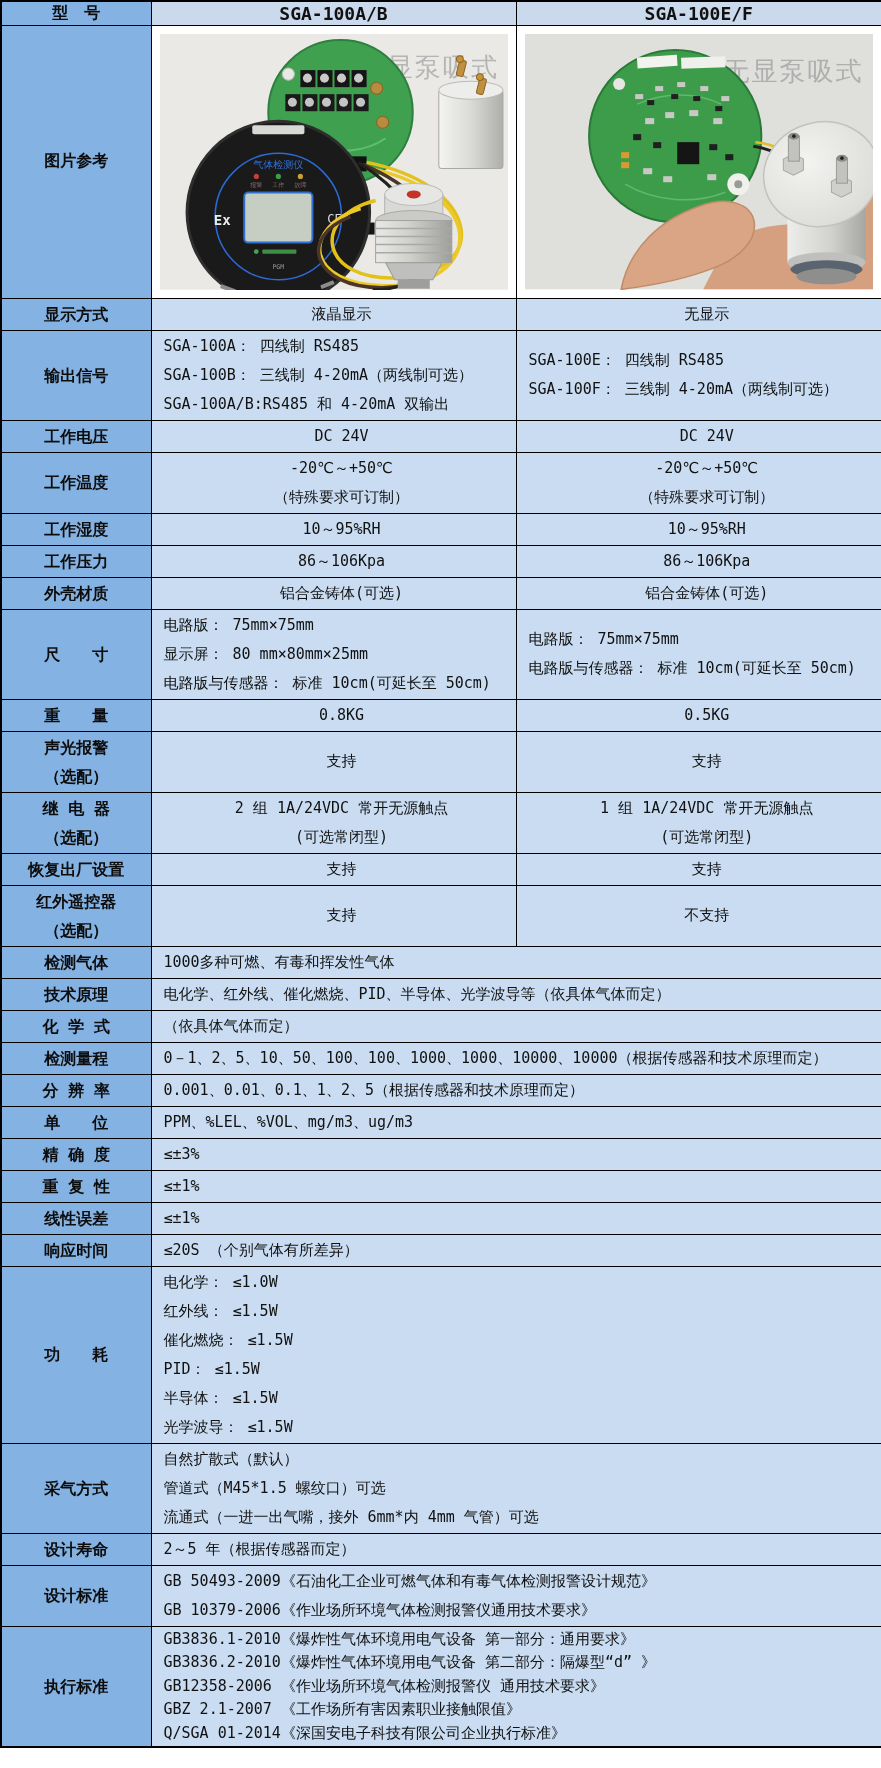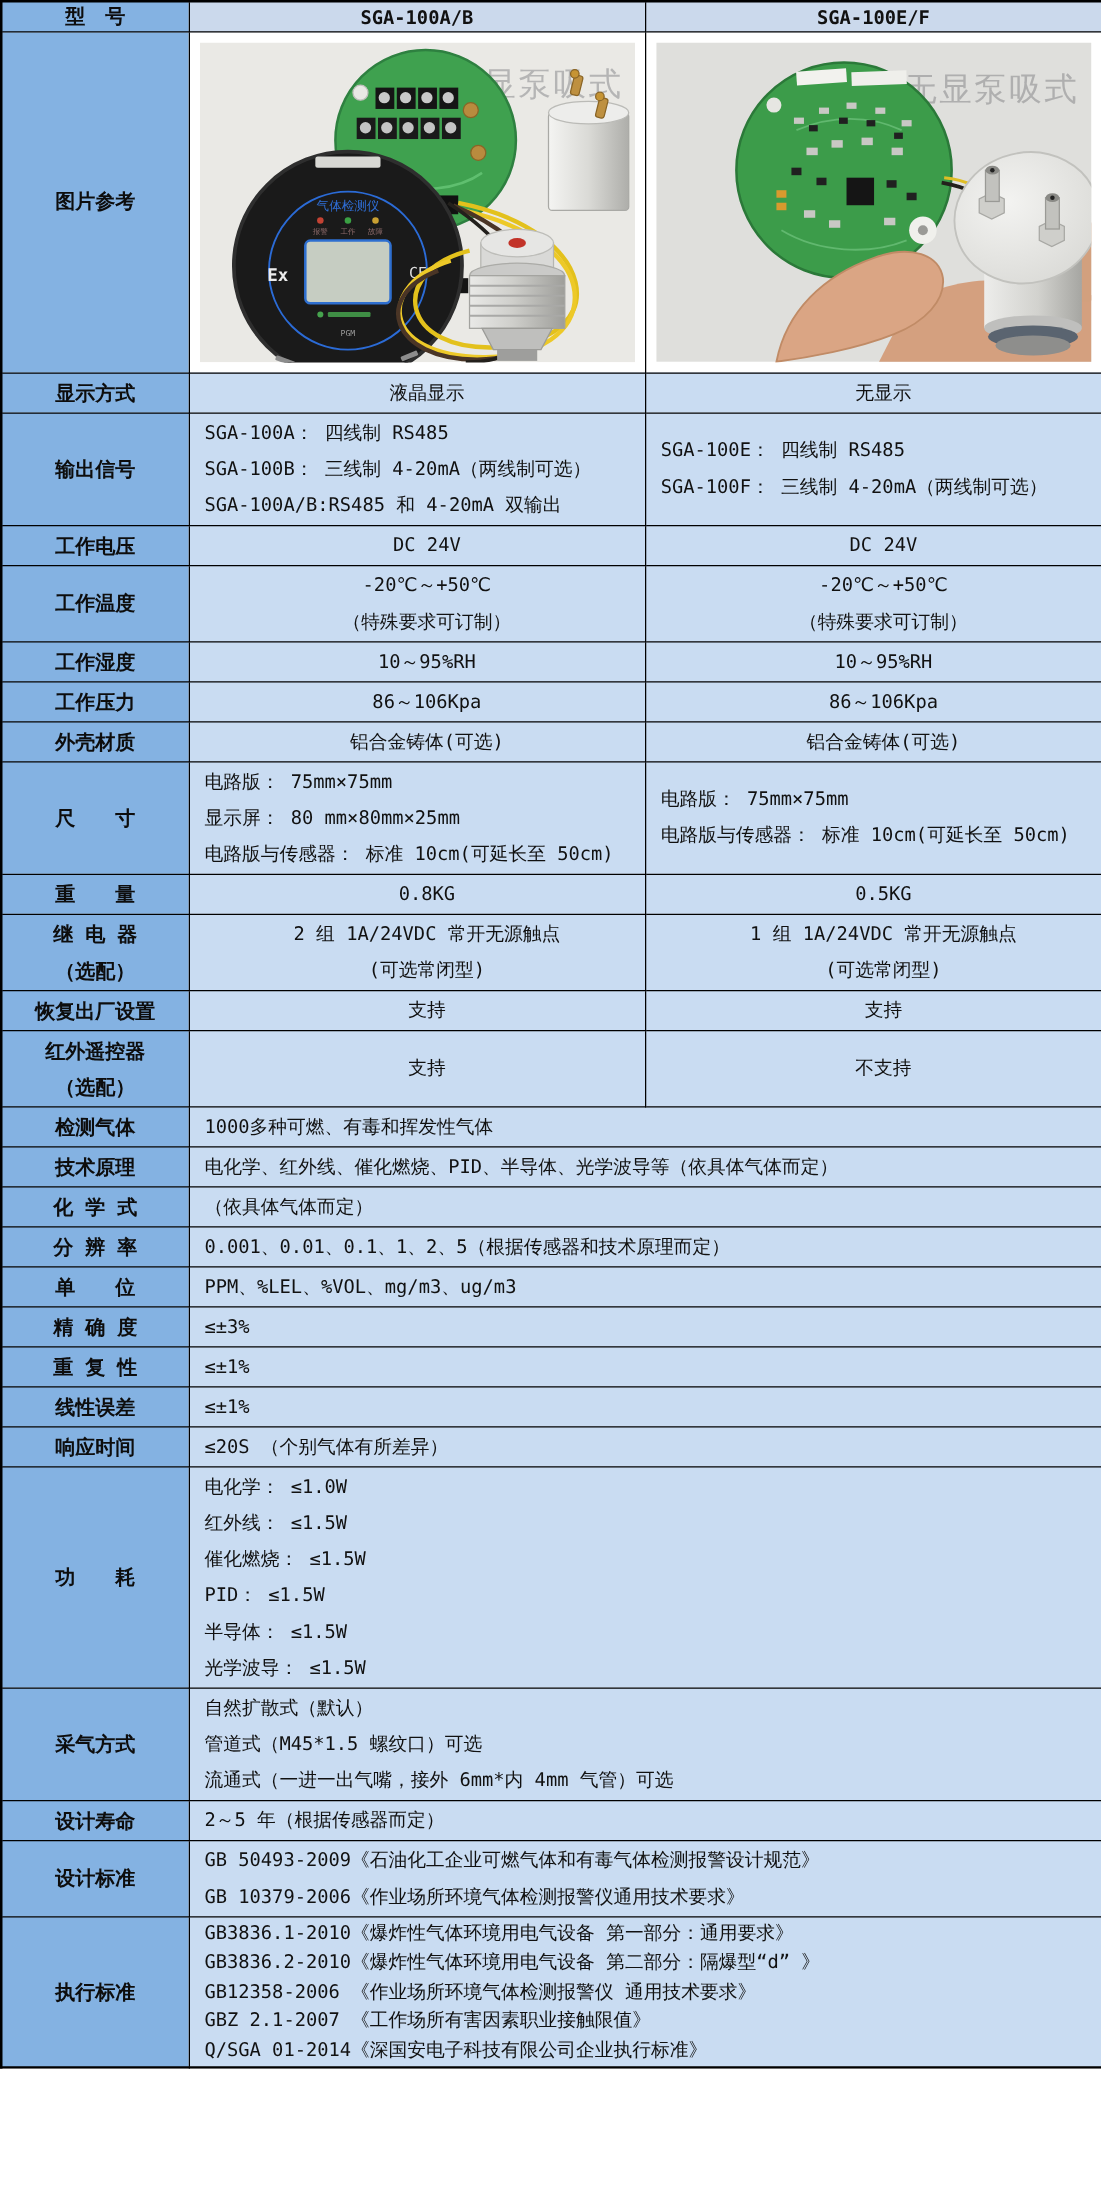--- a/index.html
+++ b/index.html
@@ -1,21 +1,21 @@
 <!DOCTYPE html>
 <html><head>
 <meta charset="utf-8">
 <style>
   html,body{margin:0;padding:0;background:#fff;}
   body{width:881px;font-family:"DejaVu Sans Mono","DejaVu Sans",sans-serif;color:#111;}
   .wrap{width:869px;}
   table.spec{width:881px;border-collapse:collapse;table-layout:fixed;border:2px solid #000;background:#fff;}
   td{border:1px solid #000;vertical-align:middle;padding:1px 0;word-break:break-all;}
   td.label-cell{background:#84B2E2;text-align:center;font-weight:bold;font-size:16px;color:#0d0d0d;}
-  td.head-cell{background:#CBD9EC;text-align:center;font-weight:bold;font-size:15px;}
+  td.head-cell{background:#CBD9EC;text-align:center;font-weight:bold;font-size:18px;}
   td.val-cell{background:#C9DCF2;font-size:15px;padding-left:16px;}
   td.center{text-align:center;}
   td.left{text-align:left;padding-left:12px;padding-right:8px;}
   .line{line-height:29px;}
   .tight .line{line-height:23.5px;}
   td.img-cell{background:#fff;padding:8px;}
   td.img-cell svg{display:block;width:100%;height:auto;}
   .photo-wm{font-size:26px;letter-spacing:2px;}
 </style>
 </head>
@@ -333,20 +333,32 @@
           </td>
           <td class="val-cell center">
             <div class="line">0.8KG</div>
           </td>
           <td class="val-cell center">
             <div class="line">0.5KG</div>
           </td>
         </tr>
         <tr>
           <td class="label-cell">
+            <div class="line">声光报警</div>
+            <div class="line">（选配）</div>
+          </td>
+          <td class="val-cell center">
+            <div class="line">支持</div>
+          </td>
+          <td class="val-cell center">
+            <div class="line">支持</div>
+          </td>
+        </tr>
+        <tr>
+          <td class="label-cell">
             <div class="line">继 电 器</div>
             <div class="line">（选配）</div>
           </td>
           <td class="val-cell center">
             <div class="line">2 组 1A/24VDC 常开无源触点</div>
             <div class="line">(可选常闭型)</div>
           </td>
           <td class="val-cell center">
             <div class="line">1 组 1A/24VDC 常开无源触点</div>
             <div class="line">(可选常闭型)</div>
@@ -390,20 +402,28 @@
           <td colspan="2" class="val-cell left">
             <div class="line">电化学、红外线、催化燃烧、PID、半导体、光学波导等（依具体气体而定）</div>
           </td>
         </tr>
         <tr>
           <td class="label-cell">
             <div class="line">化 学 式</div>
           </td>
           <td colspan="2" class="val-cell left">
             <div class="line">（依具体气体而定）</div>
+          </td>
+        </tr>
+        <tr>
+          <td class="label-cell">
+            <div class="line">检测量程</div>
+          </td>
+          <td colspan="2" class="val-cell left">
+            <div class="line">0－1、2、5、10、50、100、100、1000、1000、10000、10000（根据传感器和技术原理而定）</div>
           </td>
         </tr>
         <tr>
           <td class="label-cell">
             <div class="line">分 辨 率</div>
           </td>
           <td colspan="2" class="val-cell left">
             <div class="line">0.001、0.01、0.1、1、2、5（根据传感器和技术原理而定）</div>
           </td>
         </tr>

